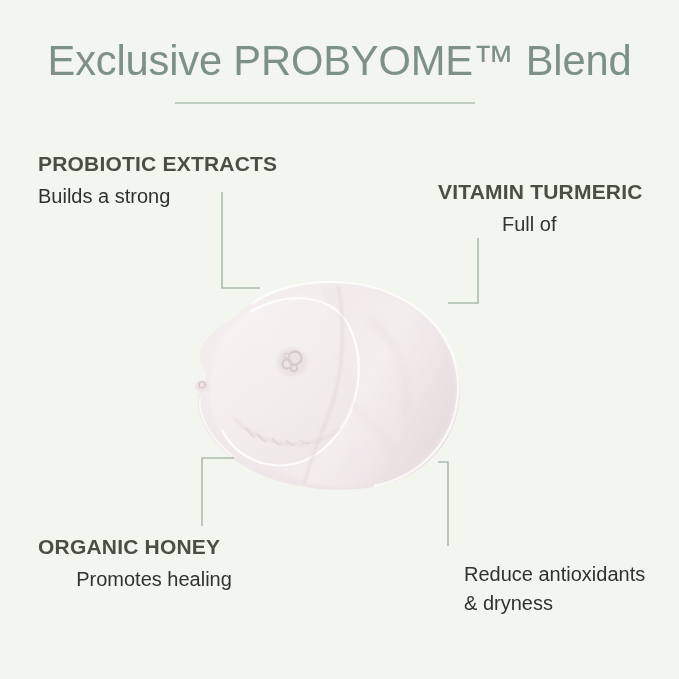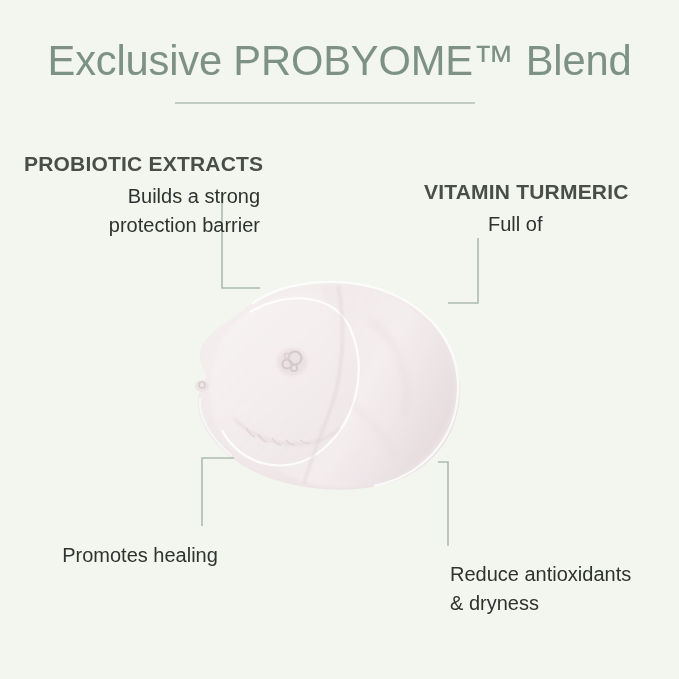--- a/index.html
+++ b/index.html
@@ -47,20 +47,21 @@
     top: 102px;
     width: 300px;
     height: 2px;
     background: #b9c5b8;
     opacity: 0.85;
   }
 
   
   .callout {
     position: absolute;
+    margin-left: 14px;
   }
   .callout-title {
     font-family: "Liberation Sans", sans-serif;
     font-size: 21px;
     font-weight: bold;
     color: #4a4f45;
     letter-spacing: 0.2px;
     white-space: nowrap;
     line-height: 1.15;
   }
@@ -72,21 +73,21 @@
     line-height: 1.45;
     margin-top: 6px;
   }
 
   #callout-probiotic {
     left: 24px;
     top: 152px;
     width: 270px;
   }
   #callout-probiotic .callout-desc {
-    text-align: right;
+    text-align: left;
     padding-right: 34px;
   }
 
   #callout-turmeric {
     left: 424px;
     top: 180px;
     width: 250px;
   }
   #callout-turmeric .callout-desc {
     text-align: left;
@@ -259,32 +260,32 @@
   <div class="connector" id="connector-b12">
     <svg width="26" height="88" viewBox="0 0 26 88">
       <path d="M 0 2 L 10 2 L 10 86" fill="none" stroke="#aebcae" stroke-width="1.6"></path>
     </svg>
   </div>
 
   <div class="callout" id="callout-probiotic">
     <div class="callout-title">PROBIOTIC EXTRACTS</div>
     <div class="callout-desc">
       <div>Builds a strong</div>
-      <div>protection barrier</div>
     </div>
   </div>
 
   <div class="callout" id="callout-turmeric">
     <div class="callout-title">VITAMIN TURMERIC</div>
     <div class="callout-desc">
       <div>Full of</div>
     </div>
   </div>
 
   <div class="callout" id="callout-honey">
+    <div class="callout-title">ORGANIC HONEY</div>
     <div class="callout-desc">
       <div>Promotes healing</div>
     </div>
   </div>
 
   <div class="callout" id="callout-b12">
     <div class="callout-desc">
       <div>Reduce antioxidants</div>
       <div>&amp; dryness</div>
     </div>

